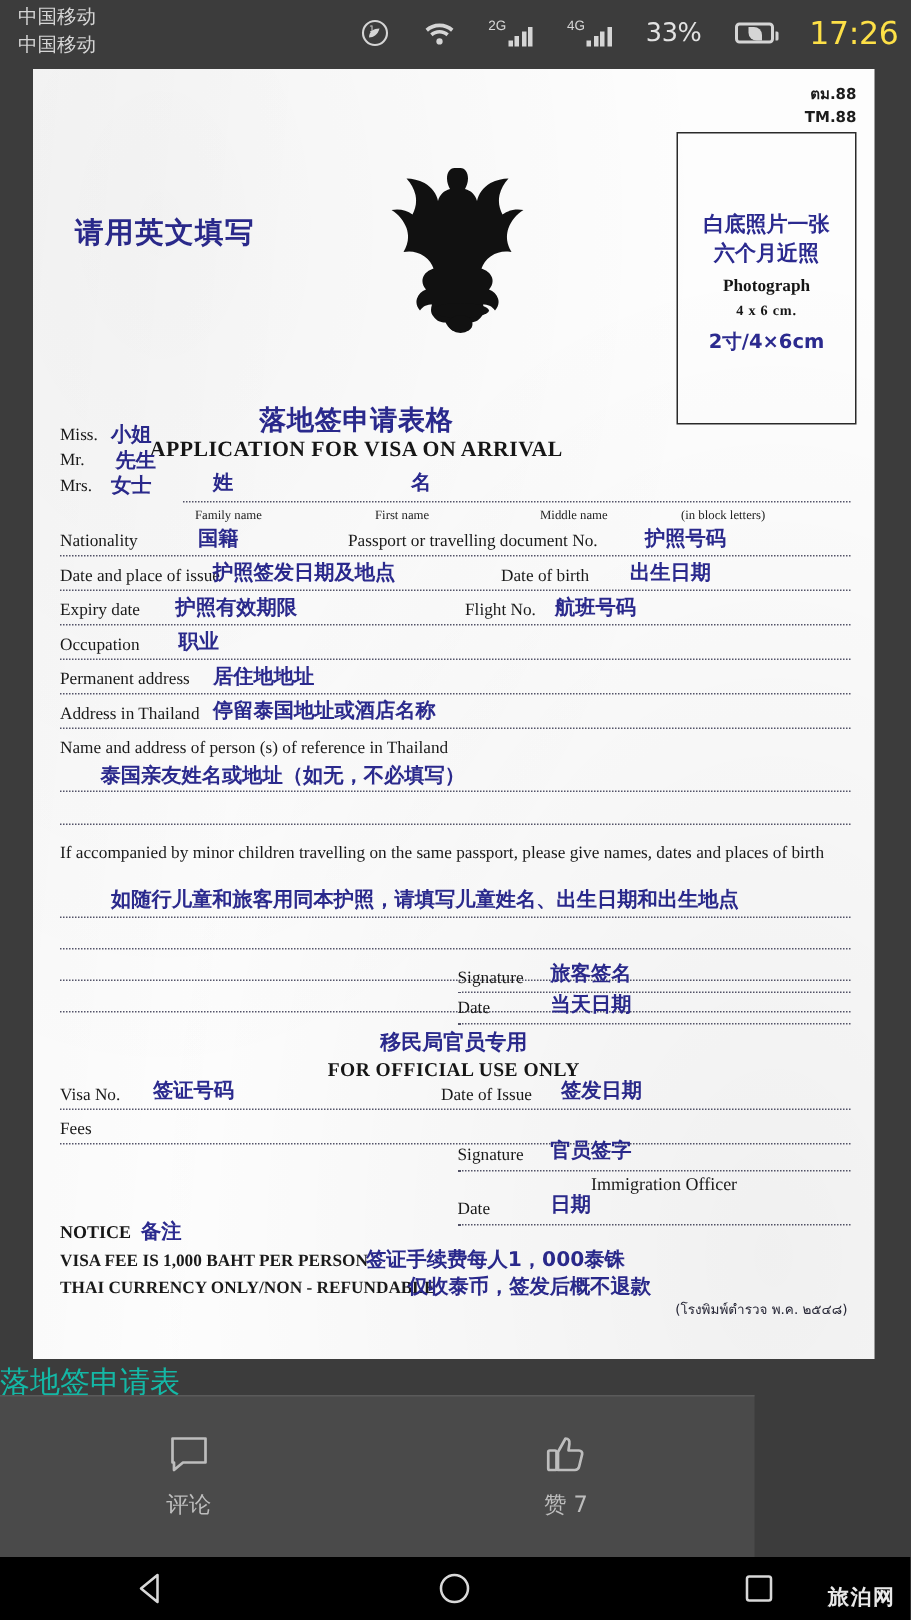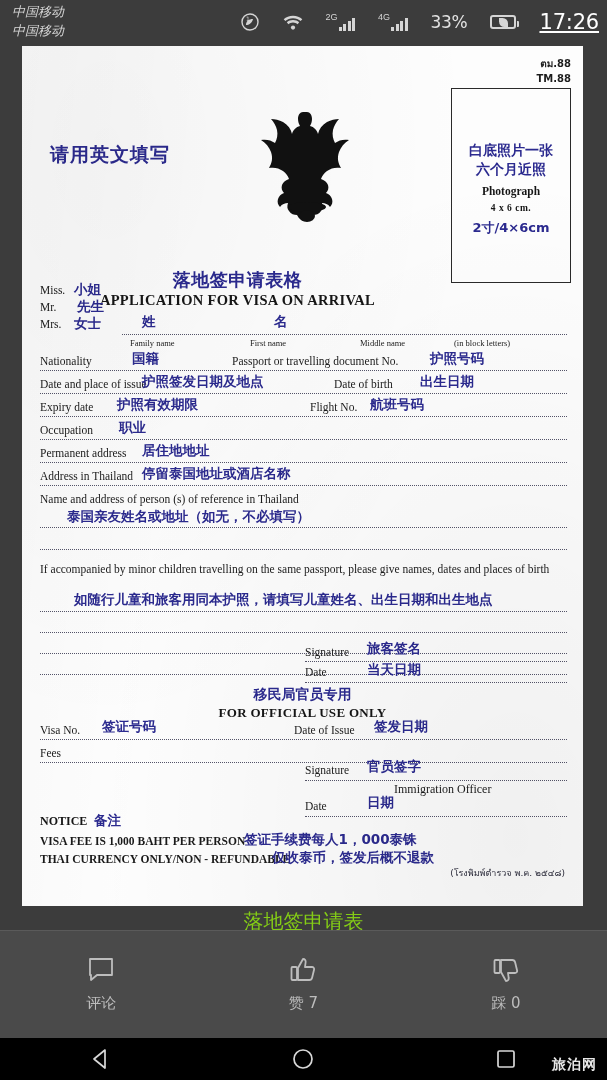--- a/index.html
+++ b/index.html
@@ -14,21 +14,21 @@
   
   .statusbar {
     position: absolute; top: 0; left: 0; width: 607px; height: 44px;
     background: #3c3c3c; color: #d8d8d8;
   }
   .carrier {
     position: absolute; left: 12px; top: 2px;
     font-size: 13px; line-height: 19px; color: #d5d5d5;
     font-family: "DejaVu Sans", sans-serif;
   }
-  .carrier div { white-space: nowrap; font-style: italic; }
+  .carrier div { white-space: nowrap; }
   .sb-right {
     position: absolute; right: 8px; top: 0; height: 44px;
     display: flex; align-items: center; gap: 23px;
   }
   .sb-right svg { display: block; }
   .sb-net { display: flex; align-items: flex-end; gap: 1px; }
   .sb-net sup { font-size: 9px; color: #d5d5d5; line-height: 1; margin-bottom: 9px; }
   .bars { display: flex; align-items: flex-end; gap: 1.5px; height: 14px; }
   .bars i { display: block; width: 3px; background: #d5d5d5; }
   .bars i:nth-child(1){ height: 4px; }
@@ -38,21 +38,21 @@
   .pct { font-size: 17px; color: #e2e2e2; font-family:"DejaVu Sans", sans-serif; letter-spacing:-.3px;}
   .battery {
     width: 26px; height: 14px; border: 2px solid #d5d5d5; border-radius: 3px;
     position: relative; display:flex; align-items:center; justify-content:center;
   }
   .battery::after {
     content:""; position:absolute; right:-5px; top:4px; width:2.5px; height:6px;
     background:#d5d5d5; border-radius:0 1px 1px 0;
   }
   .battery .leaf { width: 9px; height: 9px; background:#d5d5d5; border-radius: 0 60% 0 60%; }
-  .clock { font-size: 21px; color: #ffffff; font-family:"DejaVu Sans", sans-serif; letter-spacing:-.2px;text-decoration:underline; }
+  .clock { font-size: 21px; color: #fde047; font-family:"DejaVu Sans", sans-serif; letter-spacing:-.2px; }
 
   
   .doc {
     position: absolute; left: 22px; top: 46px; width: 561px; height: 860px;
     background: #fdfdfd; overflow: hidden;
     font-family: "Liberation Serif", serif; color: #1a1a1a;
   }
   .doc::after {            
     content:""; position:absolute; inset:0; pointer-events:none;
     background:
@@ -96,27 +96,27 @@
   .sublabel { position:absolute; font-size: 8.5px; color:#222; }
 
   .para { position:absolute; font-size: 11.5px; line-height: 15px; text-align: justify; }
   .official-cn { position:absolute; text-align:center; font-size: 14px; }
   .official-en { position:absolute; text-align:center; font-size: 13px; font-weight: bold; letter-spacing:.3px;}
   .notice-h { position:absolute; font-size: 12px; font-weight: bold; }
   .thaifoot { position:absolute; right: 18px; bottom: 26px; font-size: 9px; color:#2a2a3a; font-family:"DejaVu Sans", sans-serif;}
 
   
   .caption {
-    position:absolute; left:0; width: 607px; top: 908px; text-align:center;
-    font-size: 20px; color:#84cc16; font-family:"DejaVu Sans", sans-serif;
+    position:absolute; left:0; width: 607px; top: 908px; text-align:left;
+    font-size: 20px; color:#14b8a6; font-family:"DejaVu Sans", sans-serif;
   }
 
   
   .actionbar {
-    position:absolute; left:0; top: 930px; width: 607px; height: 108px;
+    position:absolute; left:0; top: 930px; width: 503px; height: 108px;
     background:#4a4a4a; border-top: 1px solid #5a5a5a;
     display:flex; align-items:center;
   }
   .act { flex:1; display:flex; flex-direction:column; align-items:center; gap:10px; }
   .act .lbl { font-size: 15px; color:#bdbdbd; font-family:"DejaVu Sans", sans-serif; }
   .act svg { display:block; }
 
   
   .navbar {
     position:absolute; left:0; bottom:0; width:607px; height: 42px; background:#000;
@@ -321,29 +321,20 @@
     </div>
     <div class="act">
       <span>
         <svg width="28" height="28" viewBox="0 0 28 28">
           <path d="M9 12l5-9c2 0 3 1.5 2.6 3.5L16 11h7c1.4 0 2.4 1.2 2.1 2.5l-2 8.2c-.3 1.3-1.4 2.3-2.8 2.3H9z" fill="none" stroke="#bdbdbd" stroke-width="1.8" stroke-linejoin="round"></path>
           <rect x="2.5" y="11" width="5.5" height="13" rx="1" fill="none" stroke="#bdbdbd" stroke-width="1.8"></rect>
         </svg>
       </span>
       <span class="lbl">赞 7</span>
     </div>
-    <div class="act">
-      <span>
-        <svg width="28" height="28" viewBox="0 0 28 28">
-          <path d="M9 16l5 9c2 0 3-1.5 2.6-3.5L16 17h7c1.4 0 2.4-1.2 2.1-2.5l-2-8.2C22.8 5 21.7 4 20.3 4H9z" fill="none" stroke="#bdbdbd" stroke-width="1.8" stroke-linejoin="round"></path>
-          <rect x="2.5" y="4" width="5.5" height="13" rx="1" fill="none" stroke="#bdbdbd" stroke-width="1.8"></rect>
-        </svg>
-      </span>
-      <span class="lbl">踩 0</span>
-    </div>
   </div>
 
   <div class="navbar">
     <div class="slot">
       <svg width="24" height="24" viewBox="0 0 24 24">
         <path d="M16 3L5 12l11 9z" fill="none" stroke="#d8d8d8" stroke-width="1.7" stroke-linejoin="round"></path>
       </svg>
     </div>
     <div class="slot">
       <svg width="24" height="24" viewBox="0 0 24 24">

